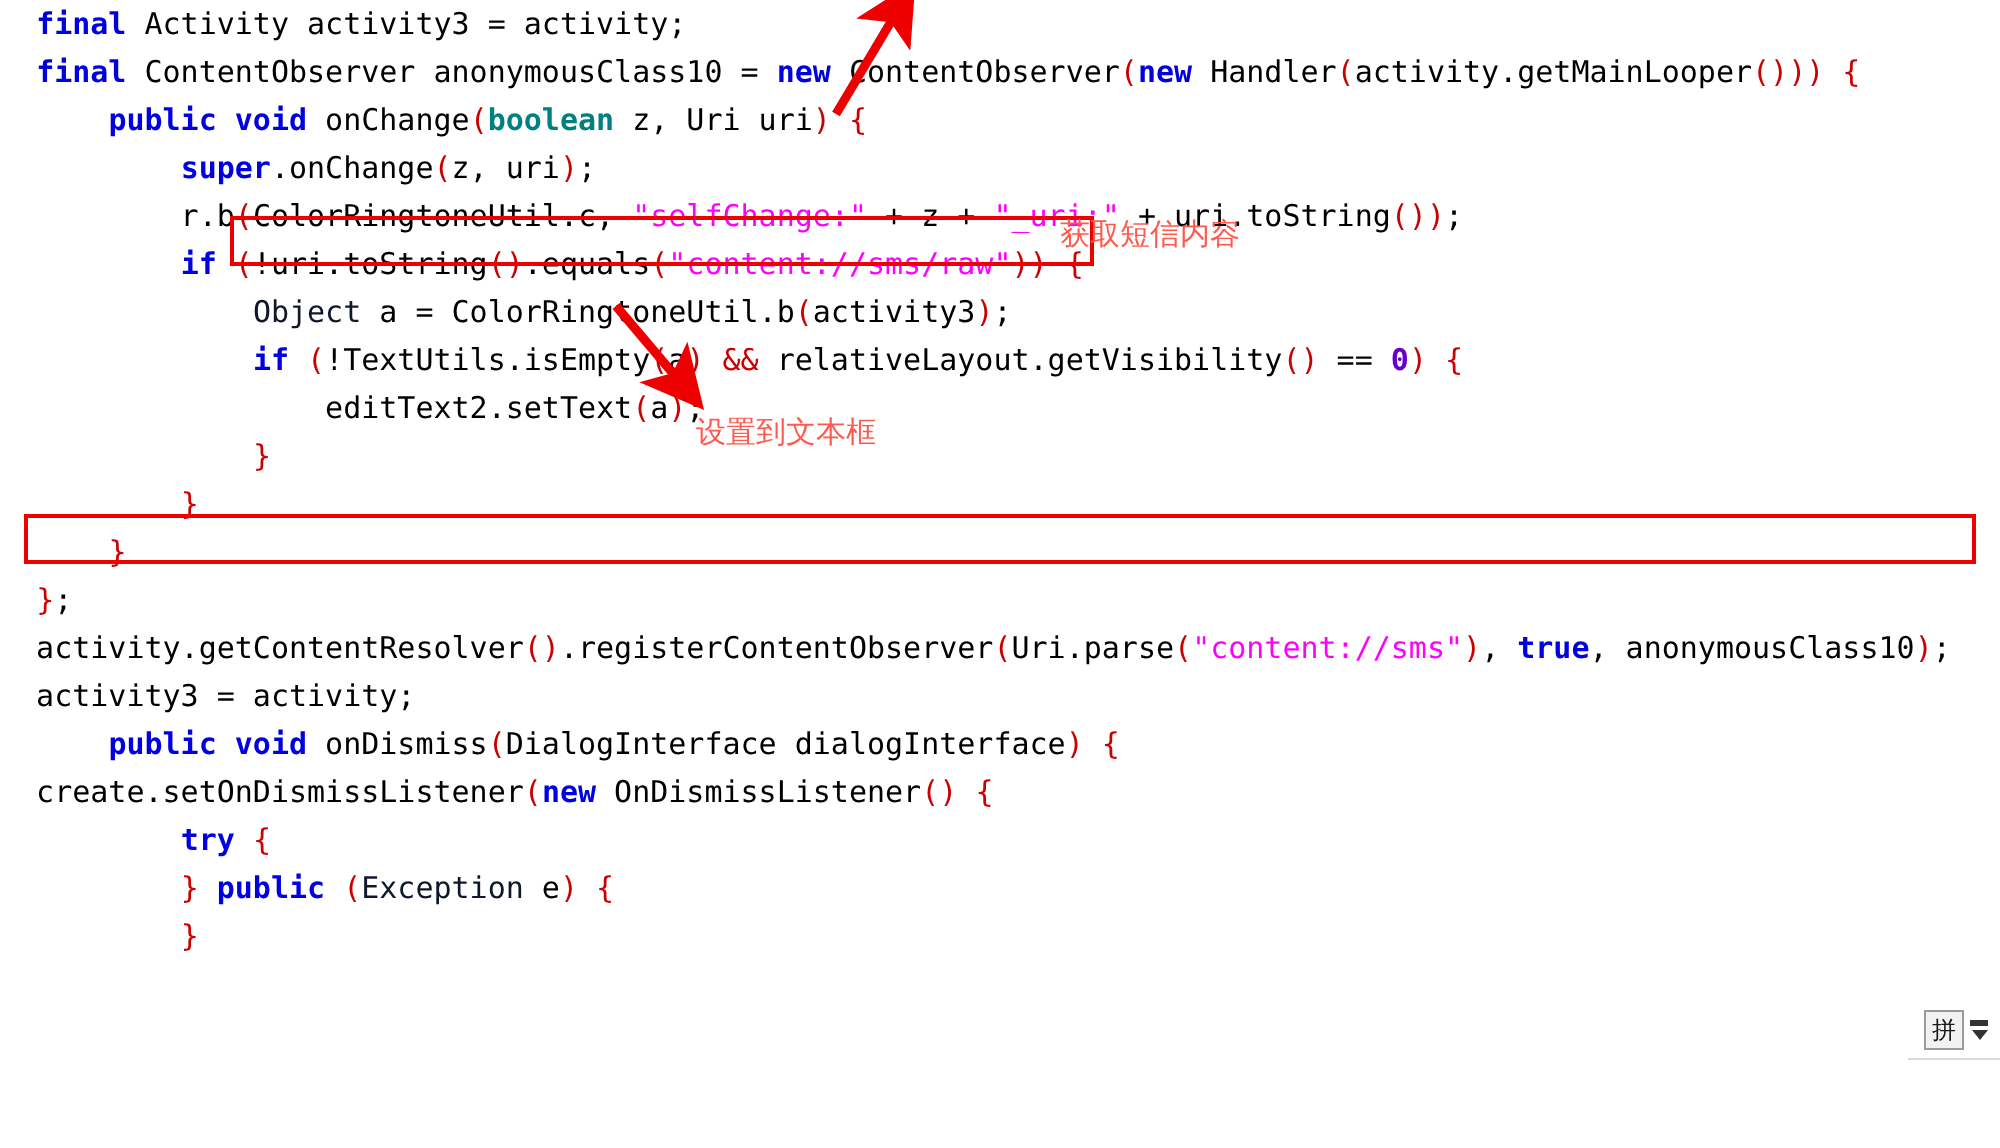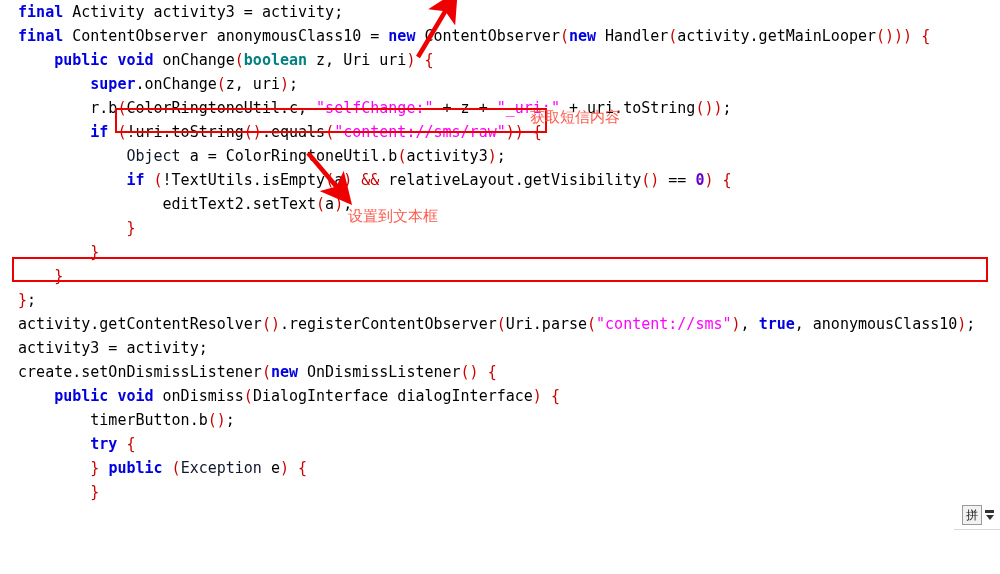--- a/index.html
+++ b/index.html
@@ -149,25 +149,24 @@
   <div class="code-line"><span class="plain">          </span><span class="punc">}</span></div>
 
   <div class="code-line"><span class="plain">      </span><span class="punc">}</span></div>
 
   <div class="code-line"><span class="plain">  </span><span class="punc">}</span><span class="plain">;</span></div>
 
   <div class="code-line"><span class="plain">  activity.getContentResolver</span><span class="punc">()</span><span class="plain">.registerContentObserver</span><span class="punc">(</span><span class="plain">Uri.parse</span><span class="punc">(</span><span class="str">"content://sms"</span><span class="punc">)</span><span class="plain">, </span><span class="kw">true</span><span class="plain">, anonymousClass10</span><span class="punc">)</span><span class="plain">;</span></div>
 
   <div class="code-line"><span class="plain">  activity3 = activity;</span></div>
 
+  <div class="code-line"><span class="plain">      </span><span class="kw">public</span><span class="plain"> </span><span class="kw">void</span><span class="plain"> onDismiss</span><span class="punc">(</span><span class="plain">DialogInterface dialogInterface</span><span class="punc">)</span><span class="plain"> </span><span class="punc">{</span></div>
+
   <div class="code-line"><span class="plain">  create.setOnDismissListener</span><span class="punc">(</span><span class="kw">new</span><span class="plain"> OnDismissListener</span><span class="punc">()</span><span class="plain"> </span><span class="punc">{</span></div>
 
-  <div class="code-line"><span class="plain">      </span><span class="kw">public</span><span class="plain"> </span><span class="kw">void</span><span class="plain"> onDismiss</span><span class="punc">(</span><span class="plain">DialogInterface dialogInterface</span><span class="punc">)</span><span class="plain"> </span><span class="punc">{</span></div>
-
-  <div class="code-line"><span class="plain">          timerButton.b</span><span class="punc">()</span><span class="plain">;</span></div>
 
   <div class="code-line"><span class="plain">          </span><span class="kw">try</span><span class="plain"> </span><span class="punc">{</span></div>
 
 
   <div class="code-line"><span class="plain">          </span><span class="punc">}</span><span class="plain"> </span><span class="kw">public</span><span class="plain"> </span><span class="punc">(</span><span class="excp">Exception</span><span class="plain"> e</span><span class="punc">)</span><span class="plain"> </span><span class="punc">{</span></div>
 
 
   <div class="code-line"><span class="plain">          </span><span class="punc">}</span></div>
 
 </div>

